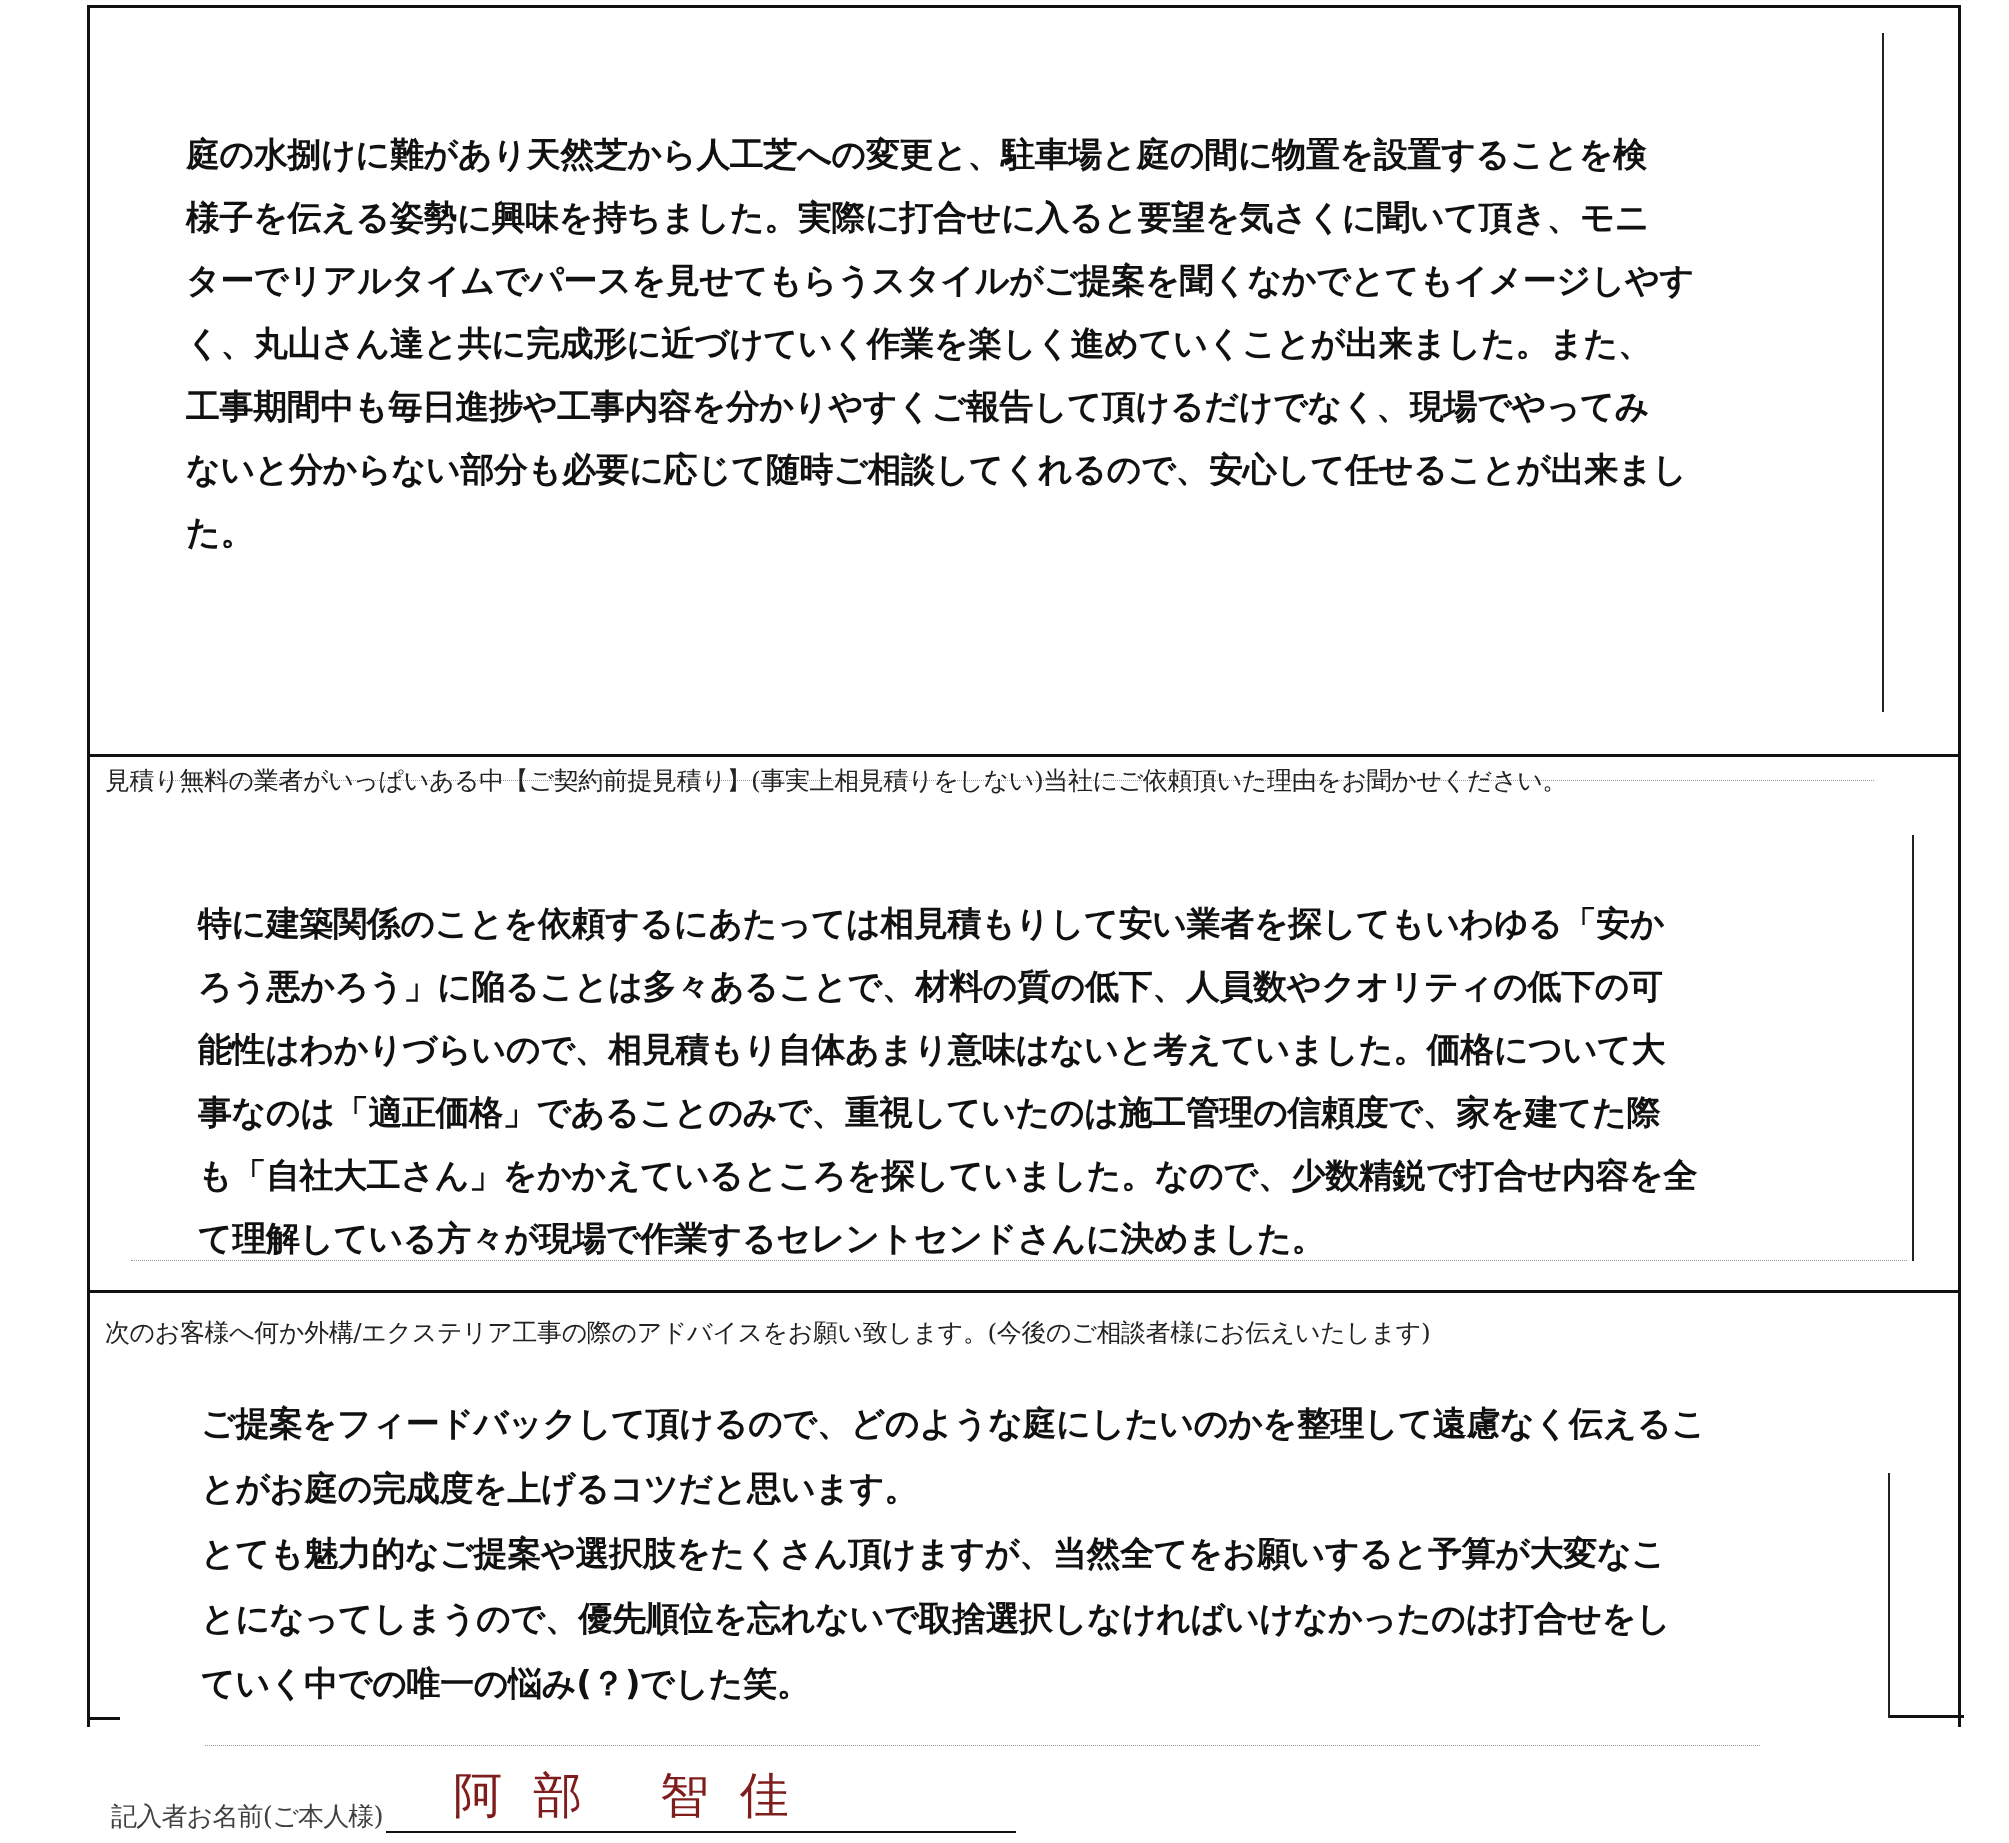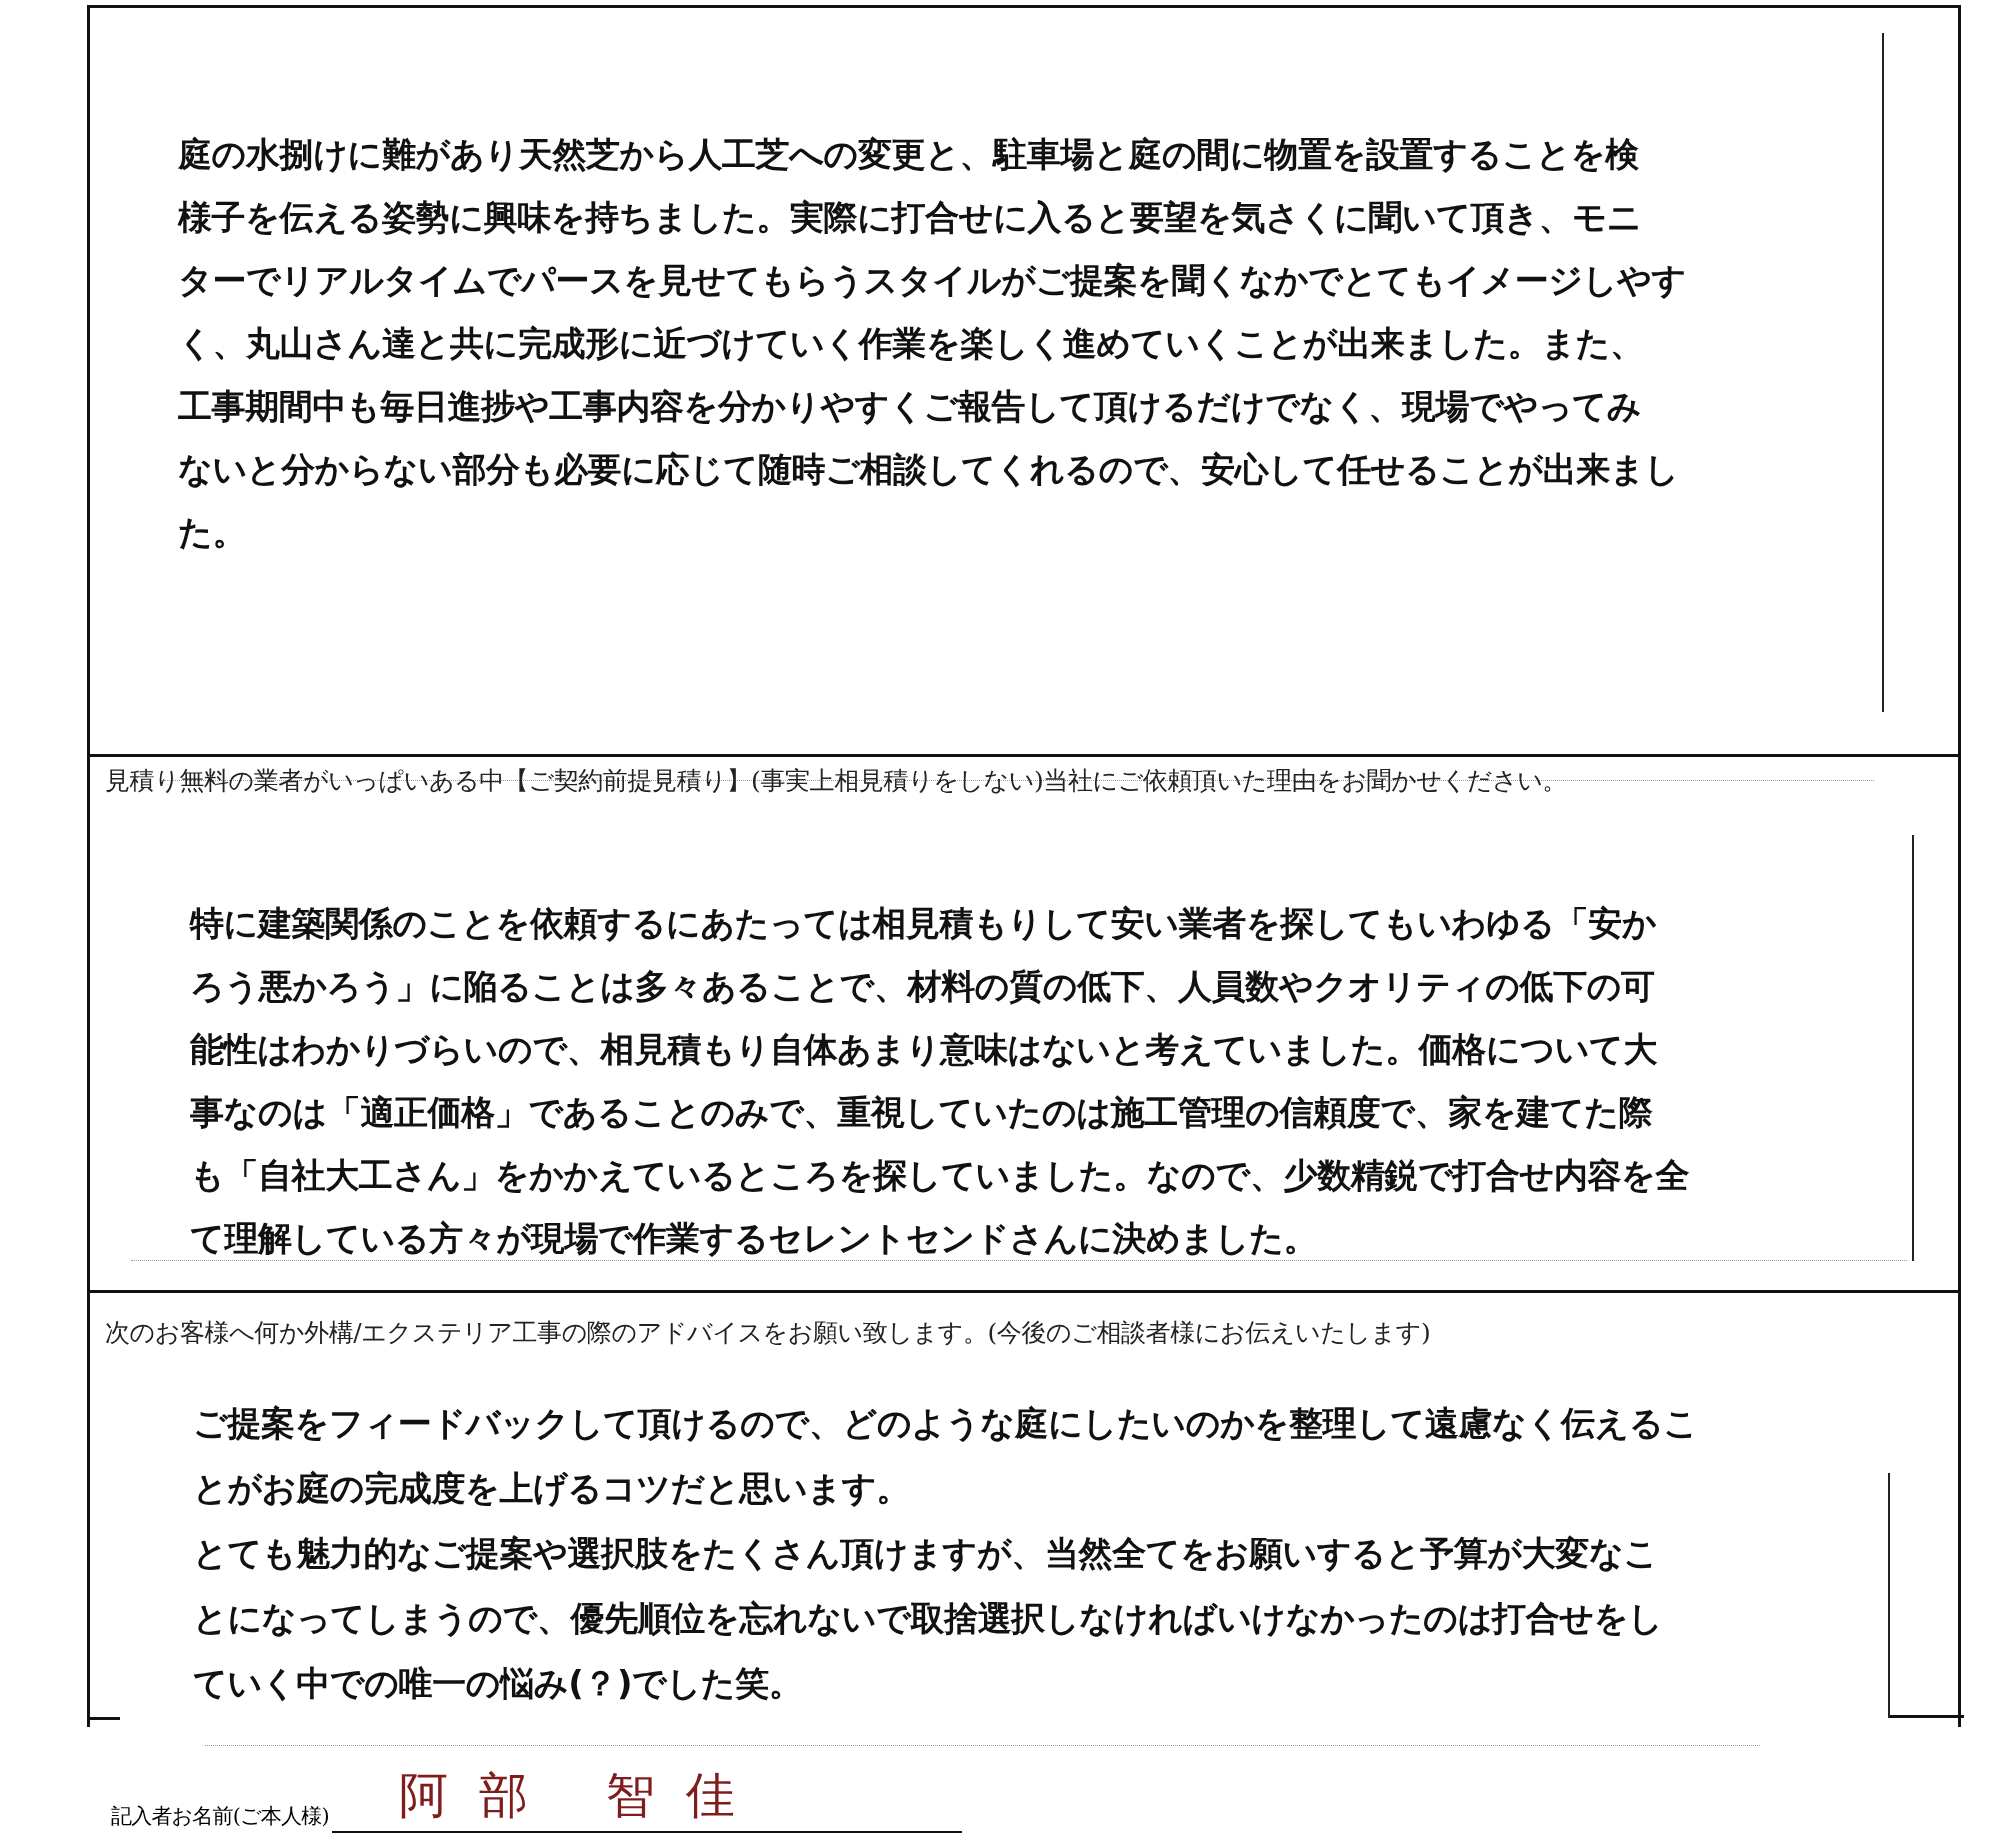--- a/index.html
+++ b/index.html
@@ -66,20 +66,21 @@
       color: #222;
       white-space: nowrap;
       letter-spacing: -0.4px;
     }
     .answer {
       position: absolute;
       font-family: "DejaVu Sans", "Liberation Sans", sans-serif;
       font-weight: bold;
       font-size: 34px;
       color: #111;
+      margin-left: 8px;
     }
     .answer .line {
       display: block;
       height: 63px;
       line-height: 63px;
       white-space: nowrap;
       letter-spacing: -0.4px;
     }
     .sec1 { left: 178px; top: 123px; }
     .sec2 { left: 190px; top: 892px; }
@@ -88,22 +89,22 @@
     .signature {
       position: absolute;
       left: 111px;
       top: 1776px;
       height: 57px;
       display: flex;
       align-items: flex-end;
     }
     .sig-label {
       font-family: "DejaVu Serif", "Liberation Serif", serif;
-      font-size: 21px;
-      color: #000000;
+      font-size: 26px;
+      color: #404040;
       line-height: 33px;
       white-space: nowrap;
       letter-spacing: -0.8px;
     }
     .sig-field {
       position: relative;
       width: 630px;
       height: 57px;
       margin-left: 3.3px;
       border-bottom: 2.5px solid #111;

